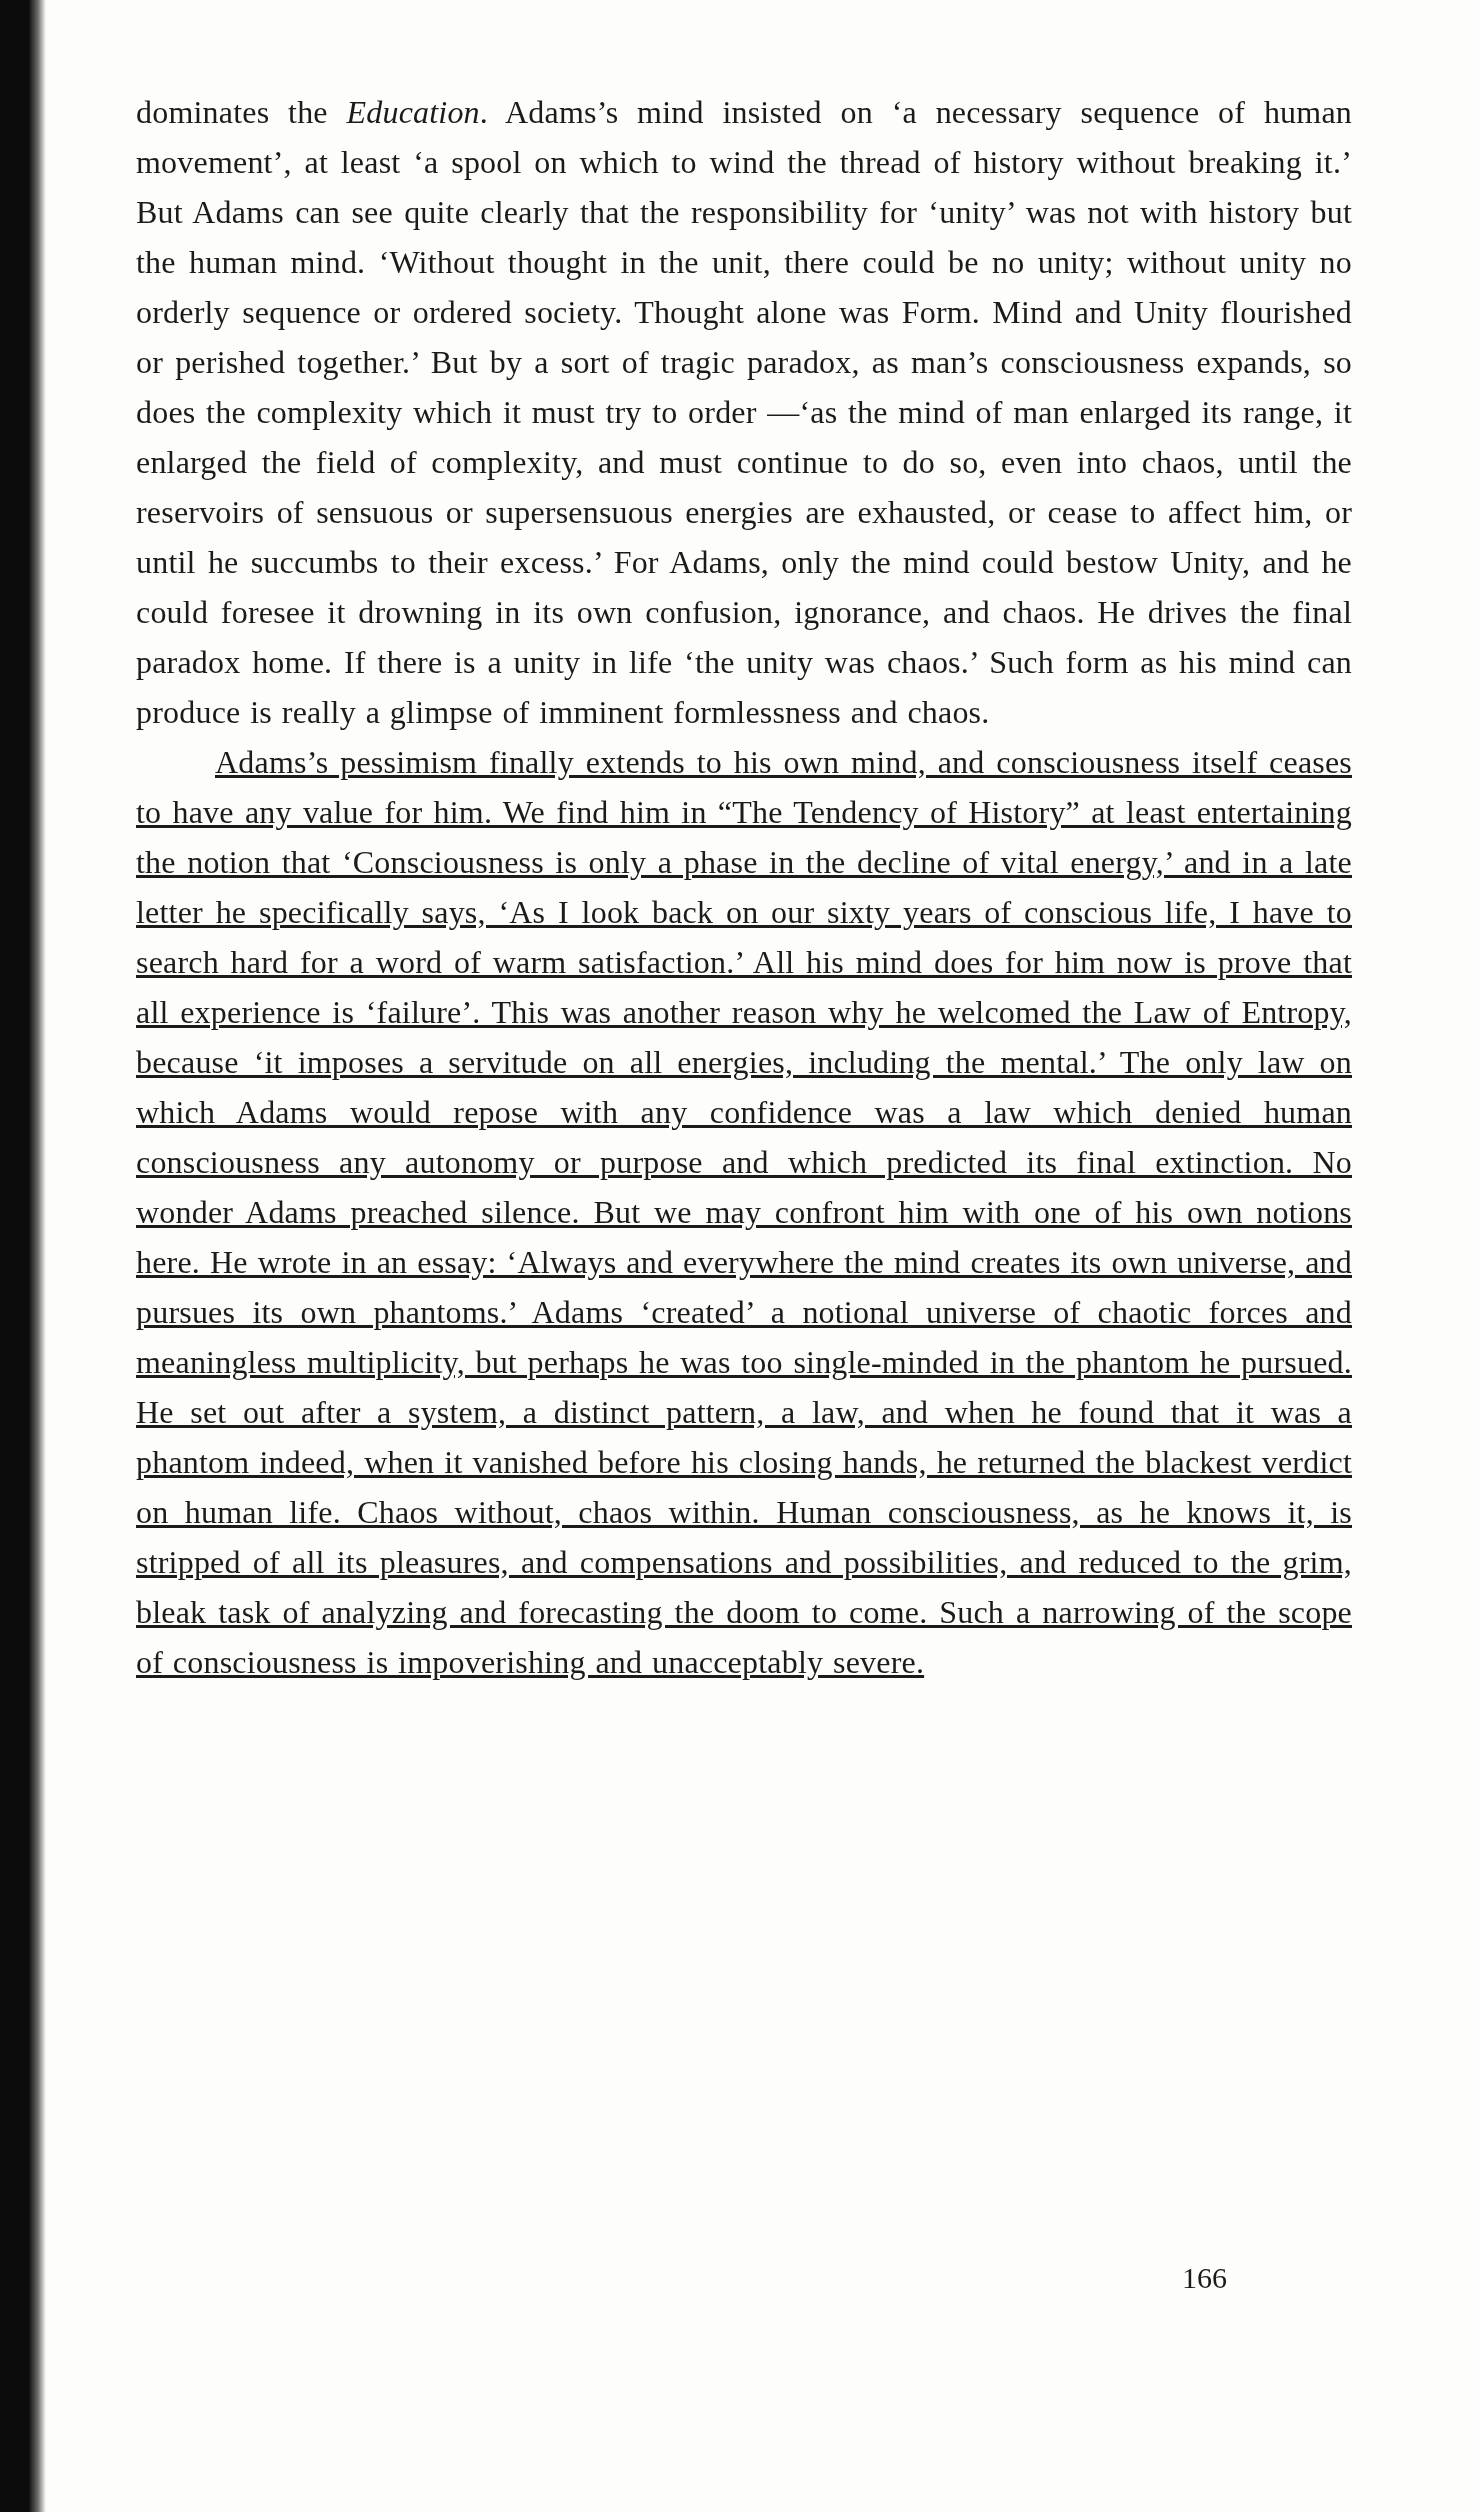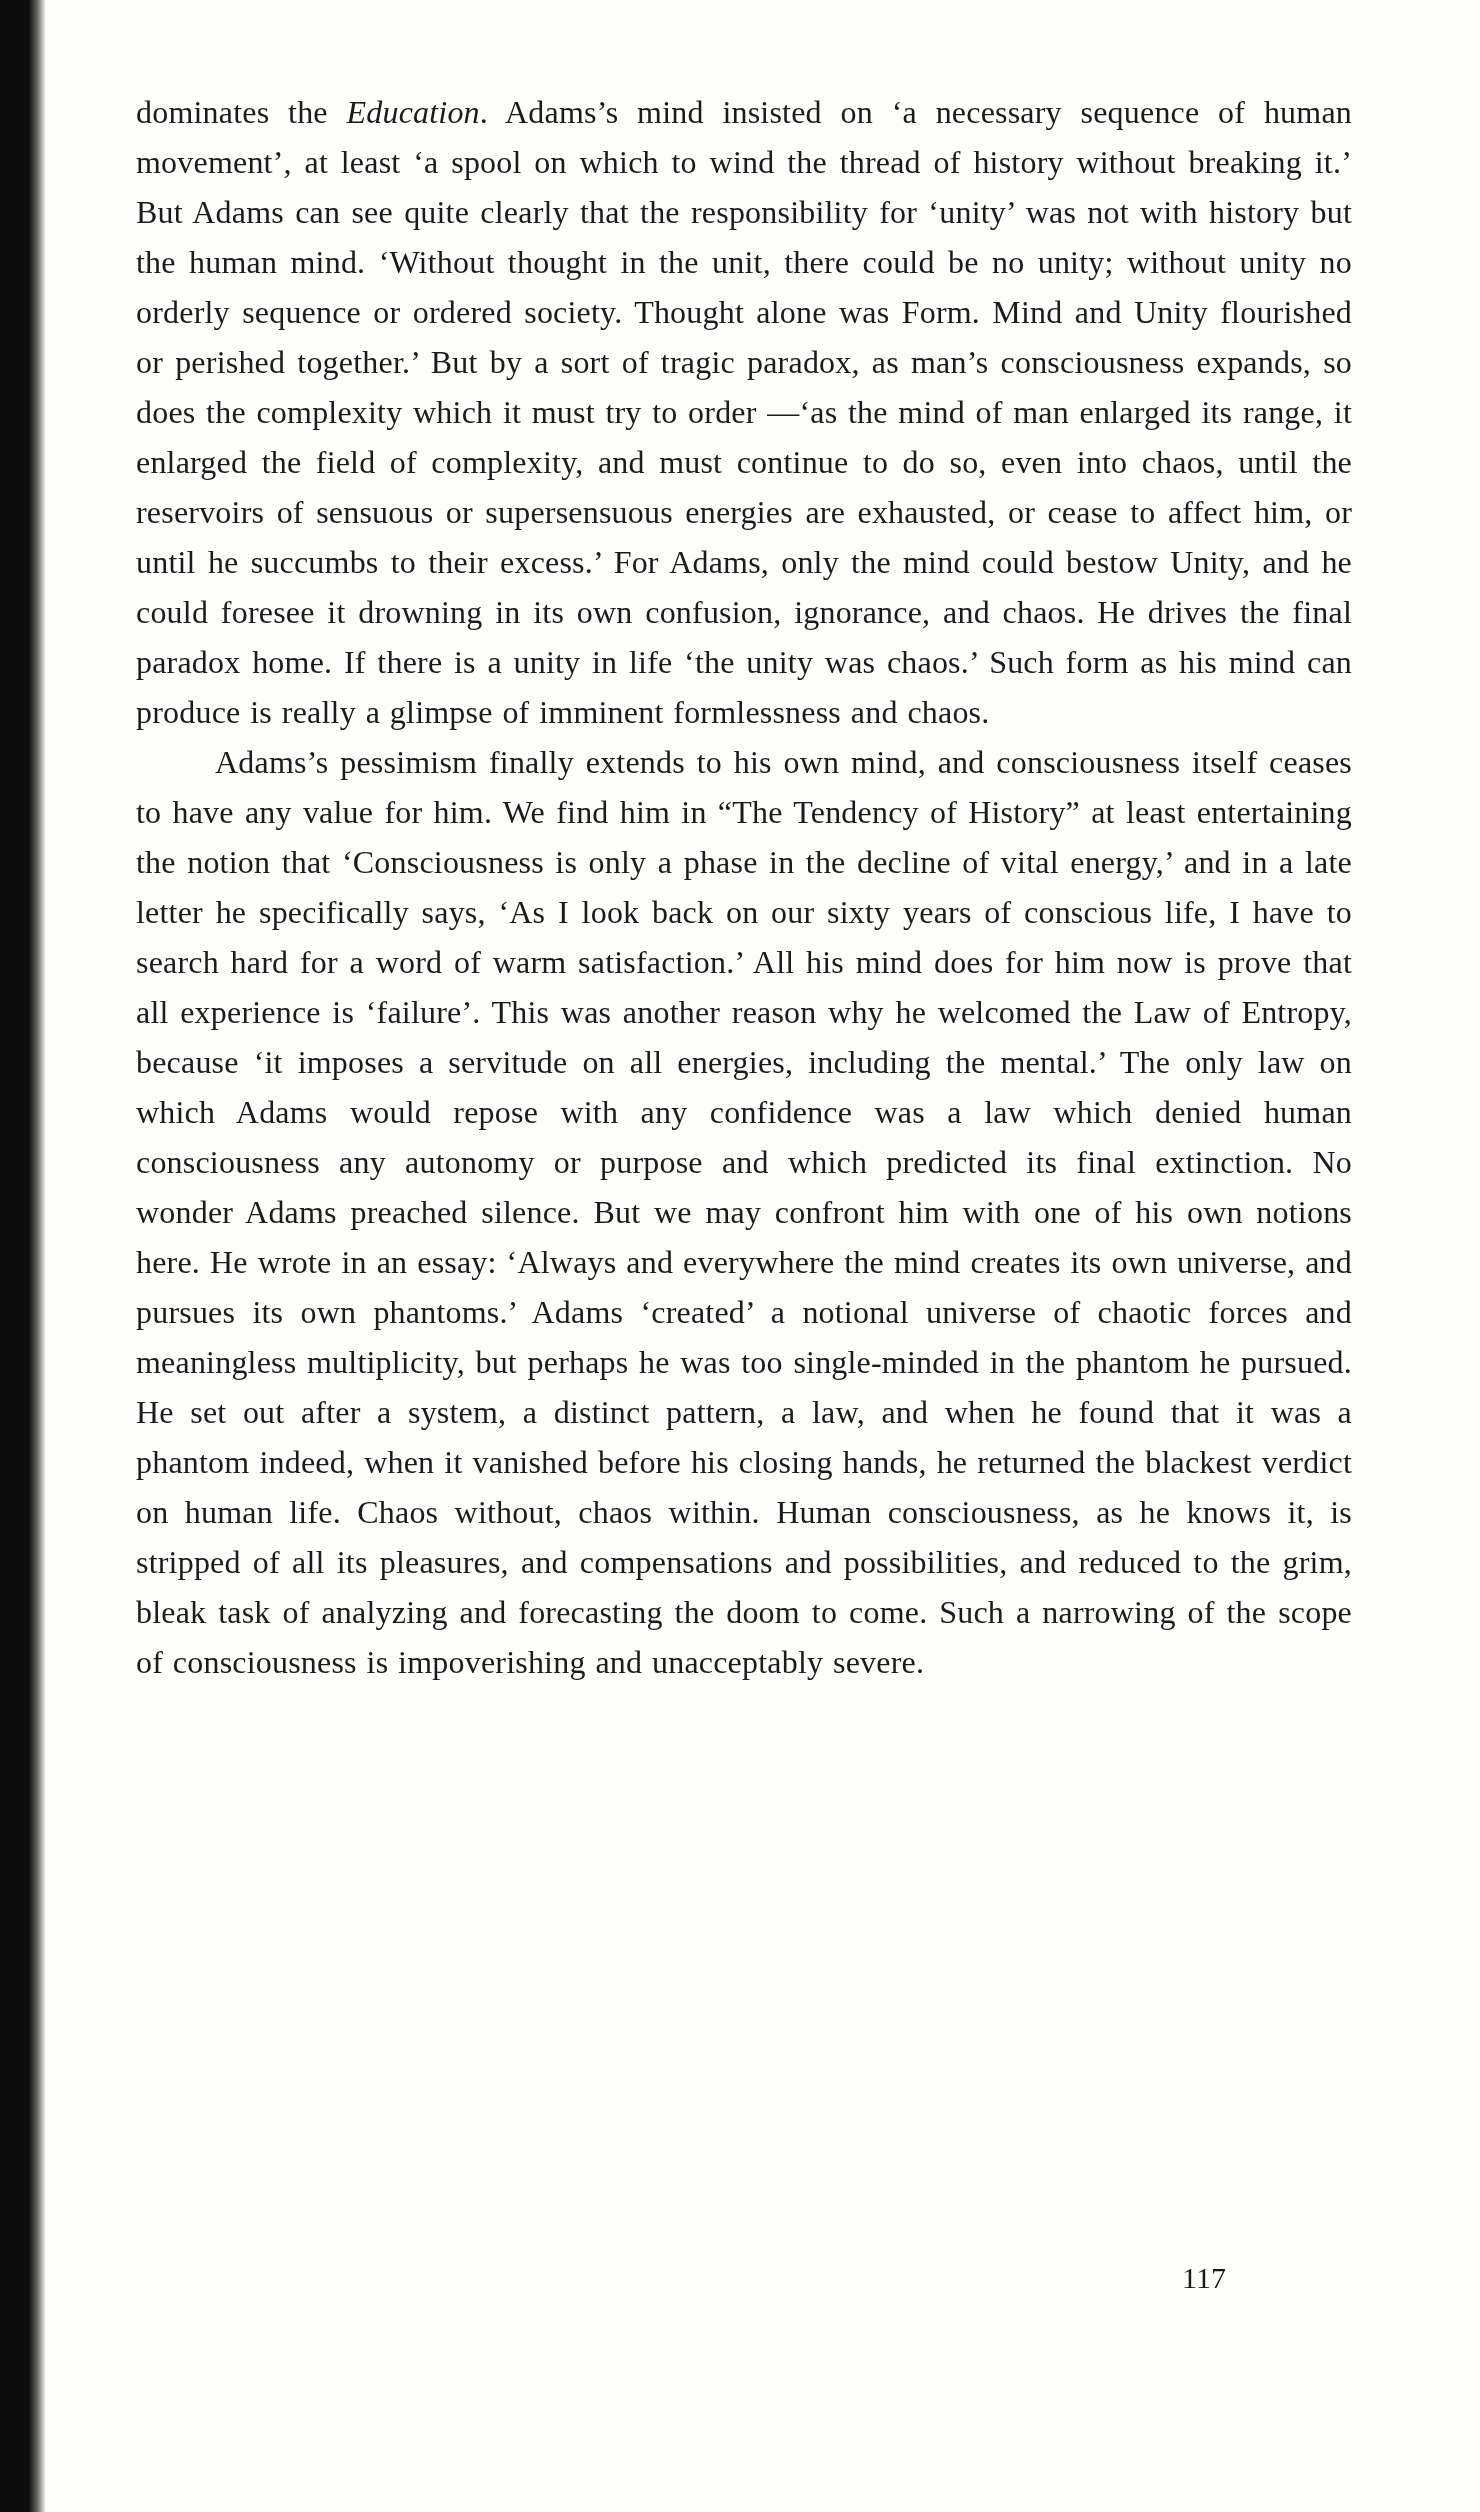--- a/index.html
+++ b/index.html
@@ -41,20 +41,21 @@
     text-align: justify;
     letter-spacing: 0.2px;
     word-spacing: 1.6px;
   }
   .text-block p {
     margin: 0;
     padding: 0;
   }
   .text-block p.indent {
     text-indent: 79px;
+    text-decoration: underline;
   }
   .text-block em {
     font-style: italic;
   }
   .page-number {
     position: absolute;
     top: 2263px;
     left: 1182px;
     font-size: 30px;
     line-height: 1;
@@ -63,15 +64,15 @@
 </style>
 </head>
 <body>
 
 <div class="scanned-page">
   <div class="scan-edge"></div>
   <div class="text-block">
       <p><span>dominates the </span><em>Education</em><span>. Adams’s mind insisted on ‘a necessary sequence of human movement’, at least ‘a spool on which to wind the thread of history without breaking it.’ But Adams can see quite clearly that the responsibility for ‘unity’ was not with history but the human mind. ‘Without thought in the unit, there could be no unity; without unity no orderly sequence or ordered society. Thought alone was Form. Mind and Unity flourished or perished together.’ But by a sort of tragic paradox, as man’s consciousness expands, so does the complexity which it must try to order —‘as the mind of man enlarged its range, it enlarged the field of complexity, and must continue to do so, even into chaos, until the reservoirs of sensuous or supersensuous energies are exhausted, or cease to affect him, or until he succumbs to their excess.’ For Adams, only the mind could bestow Unity, and he could foresee it drowning in its own confusion, ignorance, and chaos. He drives the final paradox home. If there is a unity in life ‘the unity was chaos.’ Such form as his mind can produce is really a glimpse of imminent formlessness and chaos.</span></p>
       <p class="indent"><span>Adams’s pessimism finally extends to his own mind, and consciousness itself ceases to have any value for him. We find him in “The Tendency of History” at least entertaining the notion that ‘Consciousness is only a phase in the decline of vital energy,’ and in a late letter he specifically says, ‘As I look back on our sixty years of conscious life, I have to search hard for a word of warm satisfaction.’ All his mind does for him now is prove that all experience is ‘failure’. This was another reason why he welcomed the Law of Entropy, because ‘it imposes a servitude on all energies, including the mental.’ The only law on which Adams would repose with any confidence was a law which denied human consciousness any autonomy or purpose and which predicted its final extinction. No wonder Adams preached silence. But we may confront him with one of his own notions here. He wrote in an essay: ‘Always and everywhere the mind creates its own universe, and pursues its own phantoms.’ Adams ‘created’ a notional universe of chaotic forces and meaningless multiplicity, but perhaps he was too single-minded in the phantom he pursued. He set out after a system, a distinct pattern, a law, and when he found that it was a phantom indeed, when it vanished before his closing hands, he returned the blackest verdict on human life. Chaos without, chaos within. Human consciousness, as he knows it, is stripped of all its pleasures, and compensations and possibilities, and reduced to the grim, bleak task of analyzing and forecasting the doom to come. Such a narrowing of the scope of consciousness is impoverishing and unacceptably severe.</span></p>
     </div>
-  <div class="page-number">117</div>
+  <div class="page-number">166</div>
 </div>
 
 
 </body></html>

